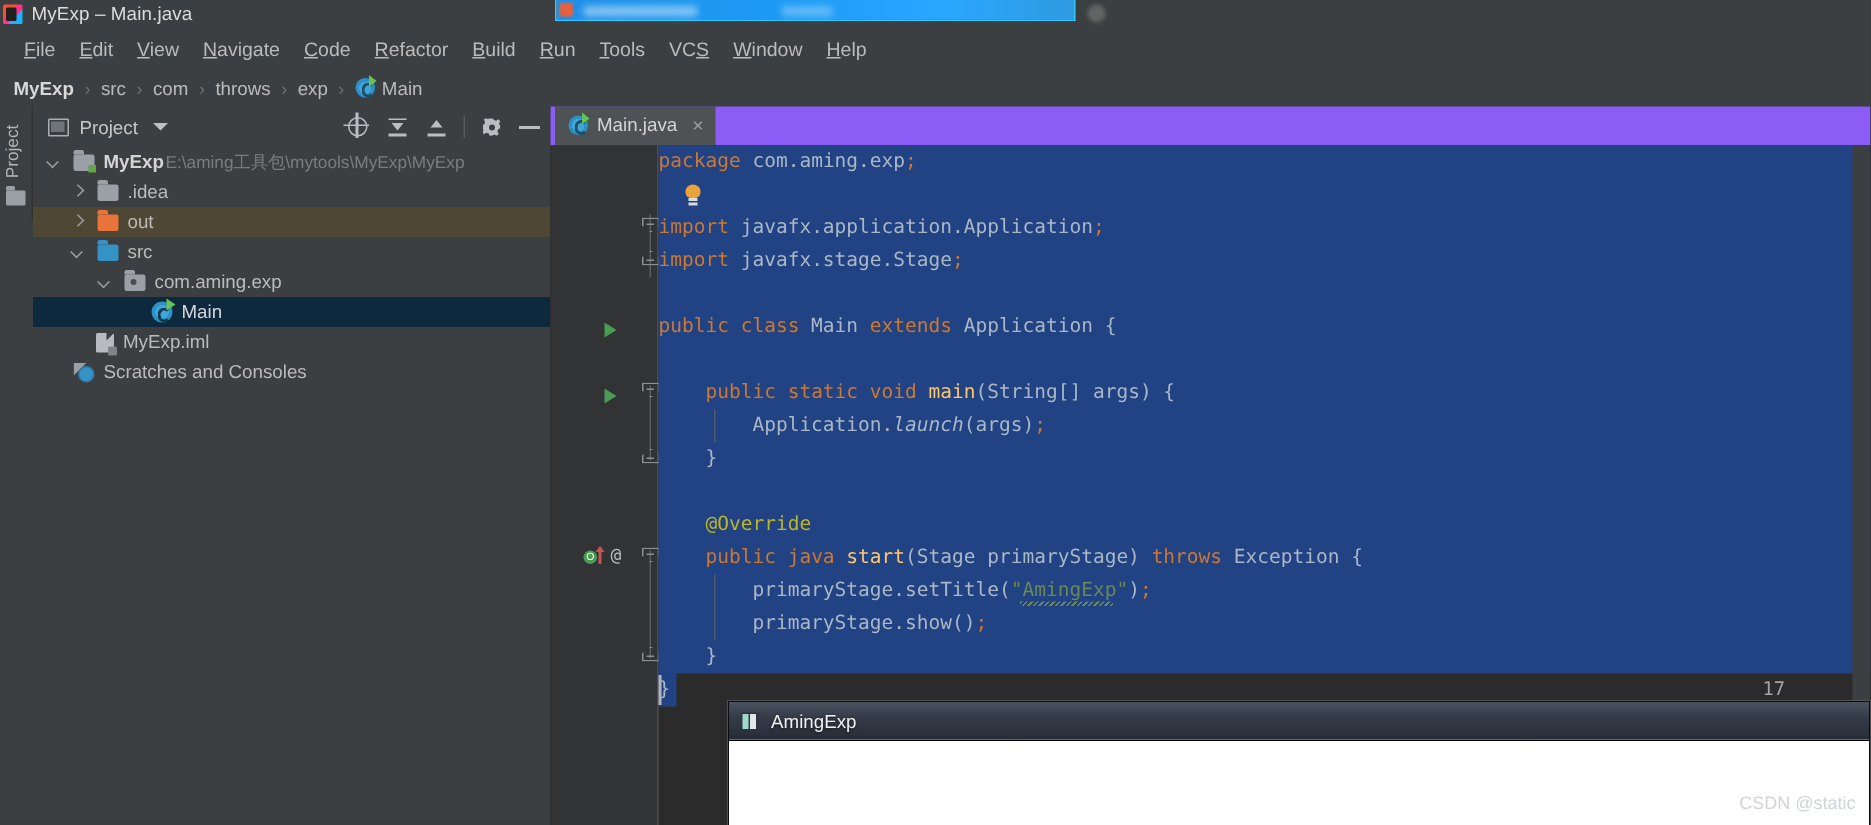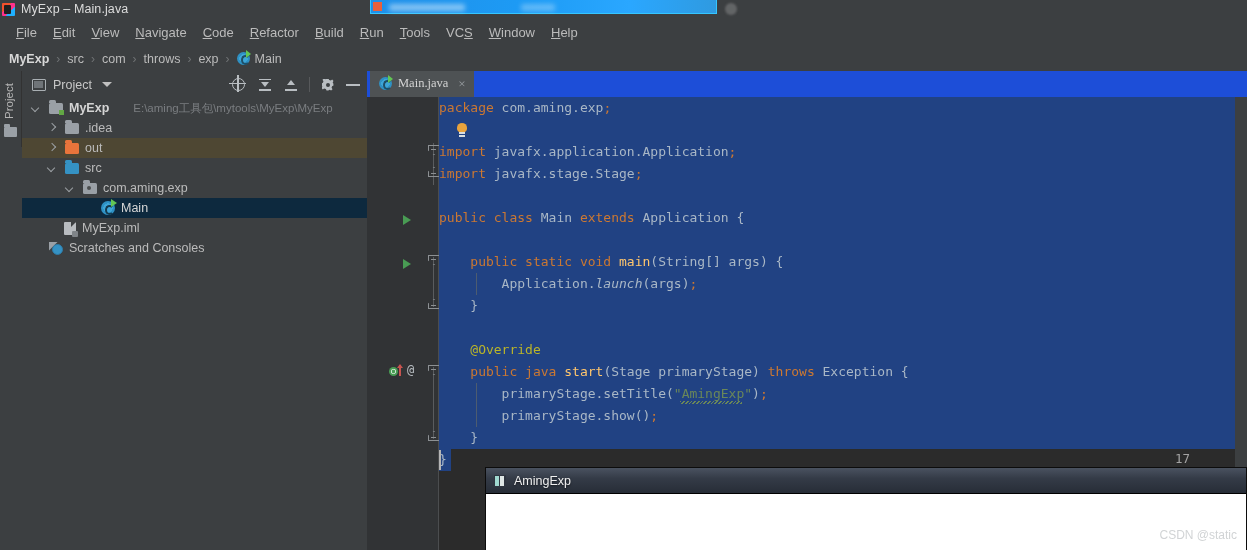--- a/index.html
+++ b/index.html
@@ -243,38 +243,38 @@
   }
   .imlico::before {
     content:""; position:absolute; right:0; top:0; border-left:5px solid #3c3f41; border-bottom:5px solid transparent;
   }
   .imlico::after {
     content:""; position:absolute; right:-2px; bottom:-2px; width:6px; height:6px; background:#7f8488; border-radius:1px;
   }
   .libico { width: 14px; height: 12px; flex:none; position:relative; display:flex; gap:1.5px; align-items:flex-end; }
   .libico span { width:2.2px; display:block; }
   .tlabel { margin-left: 6px; }
-  .tpath { color: #7a7d80; font-size: 11.5px; margin-left: 24px; }
+  .tpath { color: #7a7d80; font-size: 11.5px; margin-left: 1px; }
   .scrico { width:14px; height:13px; flex:none; position:relative; }
   .scrico::before {
     content:""; position:absolute; left:0; top:0; width:9px; height:9px;
     background:#9aa0a6; clip-path: polygon(0 0,100% 0,0 100%);
   }
   .scrico::after {
     content:""; position:absolute; right:0; bottom:0; width:9px; height:9px;
     border-radius:50%; background:#3592c4; border:1.5px solid #2e7ba6;
   }
 
   
   .editor {
     position: absolute; left: 367px; top: 71px; width: 880px; height: 479px;
     background: #2b2b2b;
   }
   .tabbar {
-    position: relative; height: 26px; background: #1d4ed8; width: 880px; font-family: Liberation Serif, serif;
+    position: relative; height: 26px; background: #8b5cf6; width: 880px;
   }
   .etab {
     position: absolute; left: 3px; top: 0; height: 26px; display: flex; align-items: center;
     padding: 0 8px 0 9px; background: #4e5254; gap: 6px;
     border-bottom: 2px solid #4e5254;
   }
   .etab-label { color: #d4d4d4; font-size: 12.5px; }
   .etab-close { color: #9a9fa3; font-size: 13px; line-height: 1; margin-left: 4px; }
 
   .codearea { position: relative; width: 880px; height: 453px; background: #2b2b2b; overflow: hidden; }

